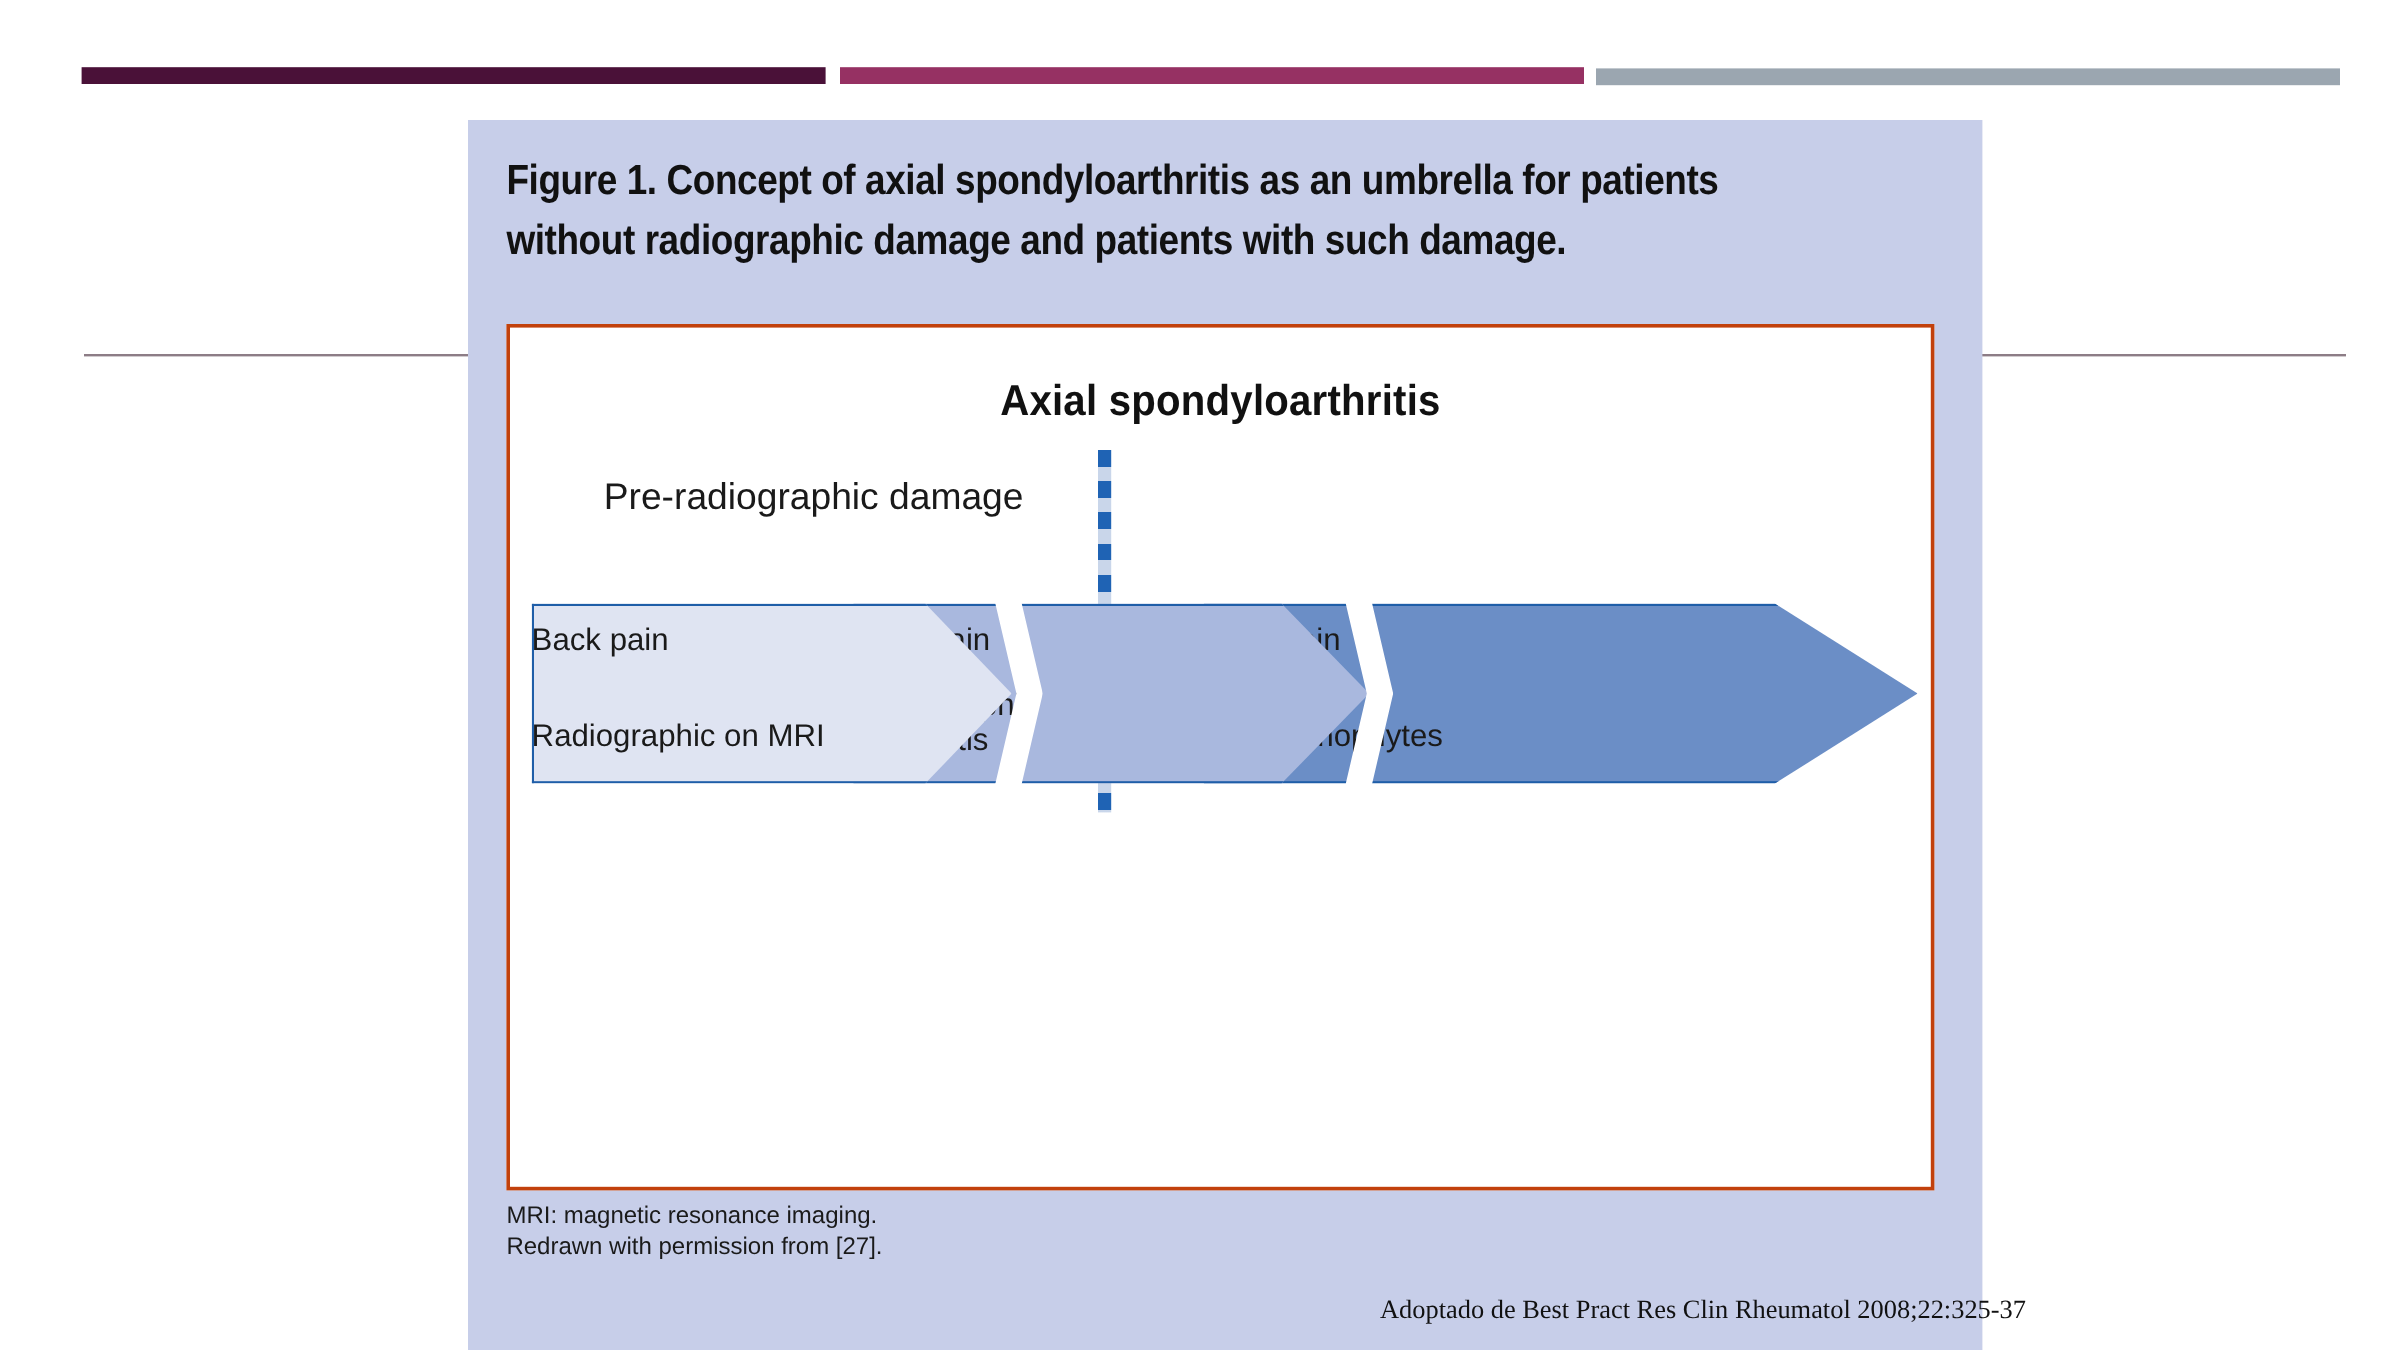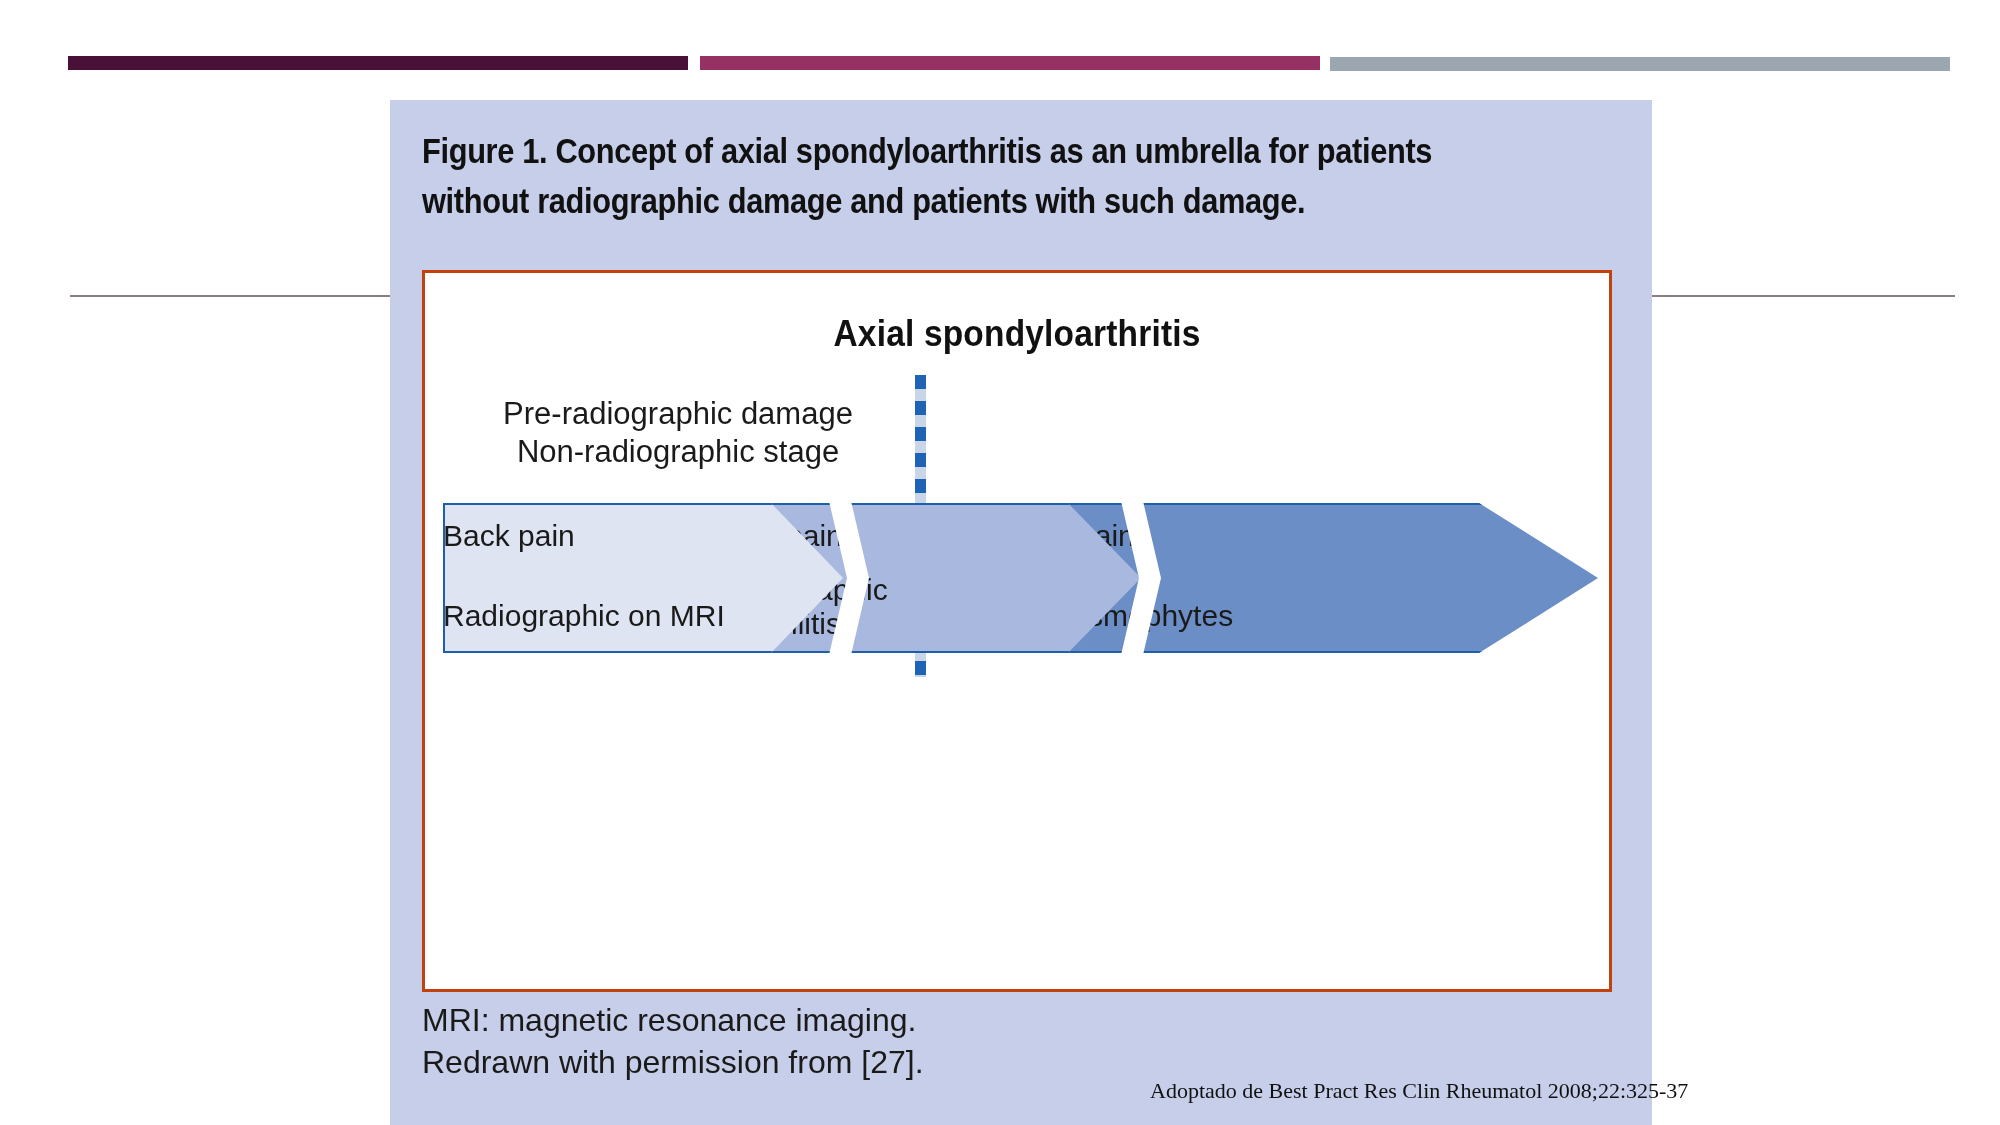--- a/index.html
+++ b/index.html
@@ -94,21 +94,21 @@
   }
   .chevron{
     position:absolute;top:0;height:150px;
     box-sizing:border-box;
   }
   .chev-shape{
     position:absolute;inset:0;
   }
   .chev-text{
     position:absolute;left:0;top:0;width:100%;height:100%;
-    color:#1a1a1a;font-size:30px;line-height:1.12;
+    color:#1a1a1a;font-size:26px;line-height:1.12;
   }
   .chev-text .line-top{
     position:absolute;top:16px;left:0;white-space:nowrap;
   }
   .chev-text .line-bot{
     position:absolute;left:0;white-space:nowrap;
   }
 
   
   #chevron-1{left:0px;width:400px;z-index:3;}
@@ -172,21 +172,21 @@
     border-left:34px solid #1f63b4;
   }
   #time-axis-label{
     position:absolute;left:880px;top:42px;
     font-size:33px;color:#1a1a1a;white-space:nowrap;
   }
 
   
   #figure-footnotes{
     position:absolute;left:32px;top:900px;
-    font-size:32px;line-height:1.30;color:#1a1a1a;
+    font-size:20px;line-height:1.30;color:#1a1a1a;
   }
   #figure-footnotes span{display:block;}
 
   
   #citation{
     position:absolute;left:1150px;top:1078px;
     font-family:"Liberation Serif", serif;
     font-size:22px;color:#111111;white-space:nowrap;
   }
 </style>
@@ -204,21 +204,20 @@
   <div id="figure-caption">
     <span class="cap-lead">Figure 1.</span><span> Concept of axial spondyloarthritis as an umbrella for patients without radiographic damage and patients with such damage.</span>
   </div>
 
   <div id="chart-box">
 
     <div id="chart-title">Axial spondyloarthritis</div>
 
     <div class="stage-label" id="stage-left">
       <span class="stage-line">Pre-radiographic damage</span>
-      <span class="stage-line">Non-radiographic stage</span>
     </div>
 
 
     <div id="stage-divider"></div>
 
     <div id="arrow-band">
 
       <div class="chevron" id="chevron-1">
         <div class="chev-shape"></div>
         <div class="chev-text">

